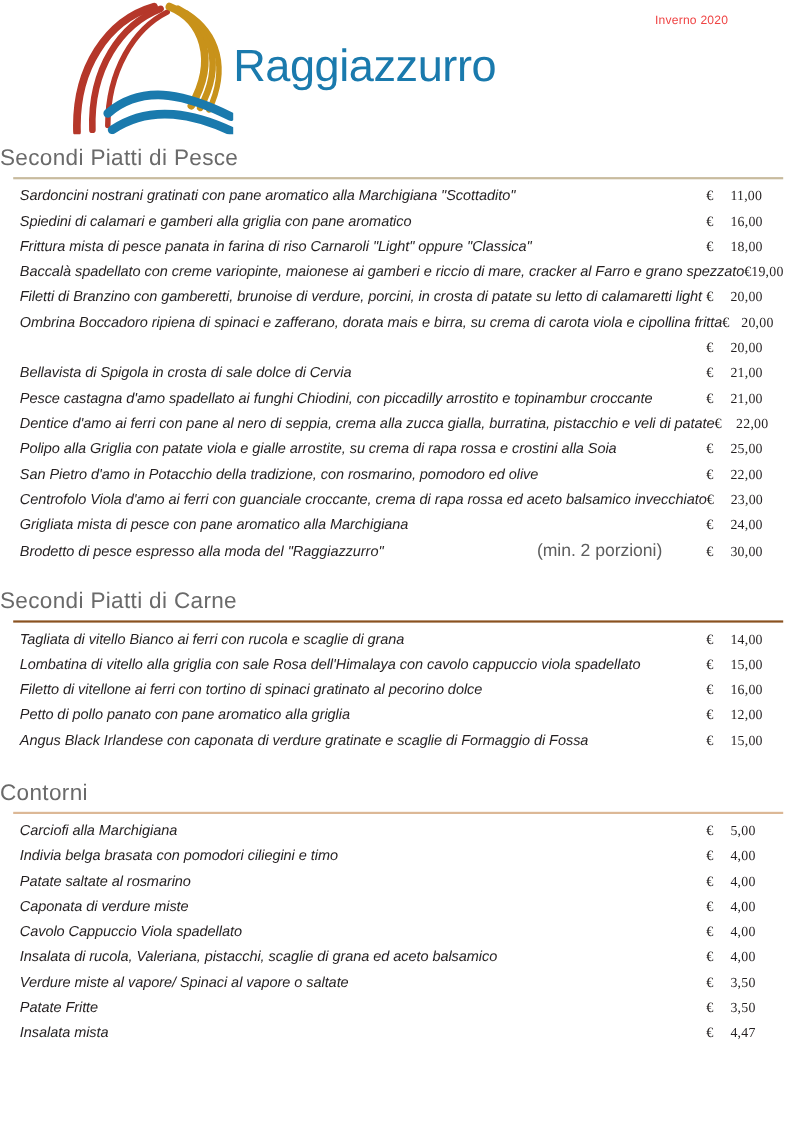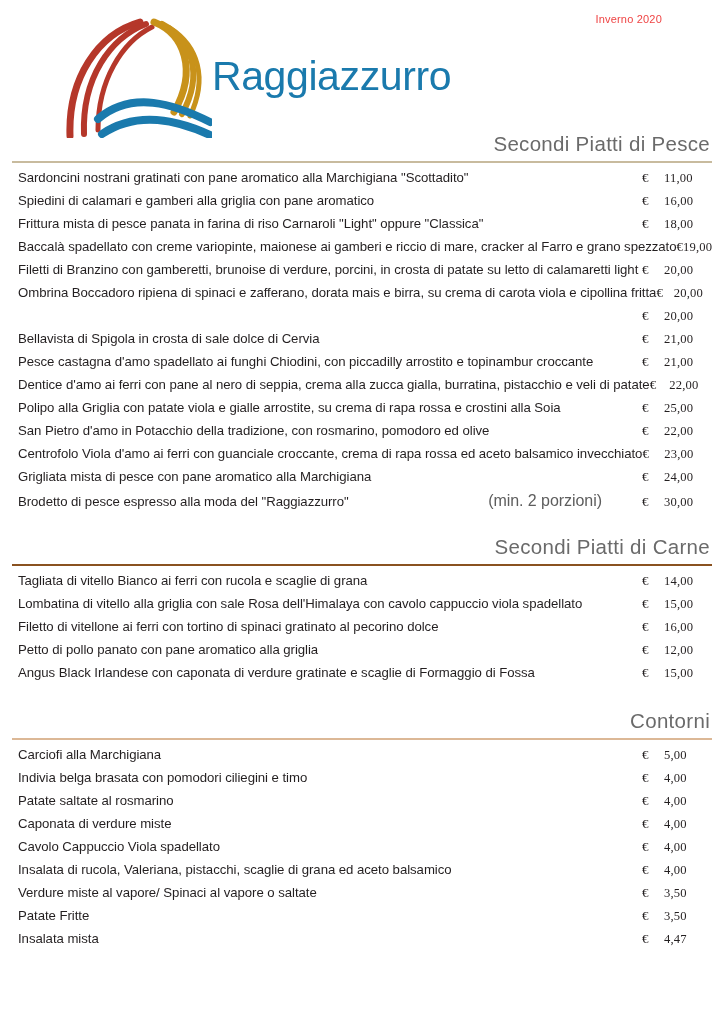--- a/index.html
+++ b/index.html
@@ -28,21 +28,21 @@
     right: 62px;
     top: 13px;
     font-size: 11px;
     color: #ef4444;
     letter-spacing: .2px;
     white-space: nowrap;
   }
   .logo-block {
     position: absolute;
     left: 62px;
-    top: 16px;
+    top: 0;
     width: 430px;
     height: 124px;
   }
   .logo-mark {
     position: absolute;
     left: 0;
     top: 0;
     width: 150px;
     height: 122px;
   }
@@ -54,21 +54,20 @@
     line-height: 1;
     color: #1a7aad;
     letter-spacing: -0.4px;
     font-weight: 400;
     white-space: nowrap;
   }
 
   
   .section { margin: 0; }
   .section-head {
-    text-align: right;
     padding: 0 14px 1px 0;
     font-size: 20.5px;
     color: #6a6a6a;
     font-weight: 400;
     letter-spacing: .3px;
   }
   .rule {
     height: 2px;
     margin: 4px 12px 0 12px;
     background: #c8bb9e;
@@ -82,20 +81,21 @@
     display: flex;
     align-items: baseline;
     height: 23px;
     padding: 0 14px 0 18px;
     white-space: nowrap;
   }
   .row .name {
     font-size: 13.2px;
     color: #231f20;
     letter-spacing: -0.05px;
+    font-style: italic;
   }
   .row .note {
     font-size: 16px;
     color: #5d5d5d;
     margin-left: auto;
     padding-right: 40px;
     letter-spacing: -0.05px;
   }
   .row .spacer { margin-left: auto; }
   .row .cur {

